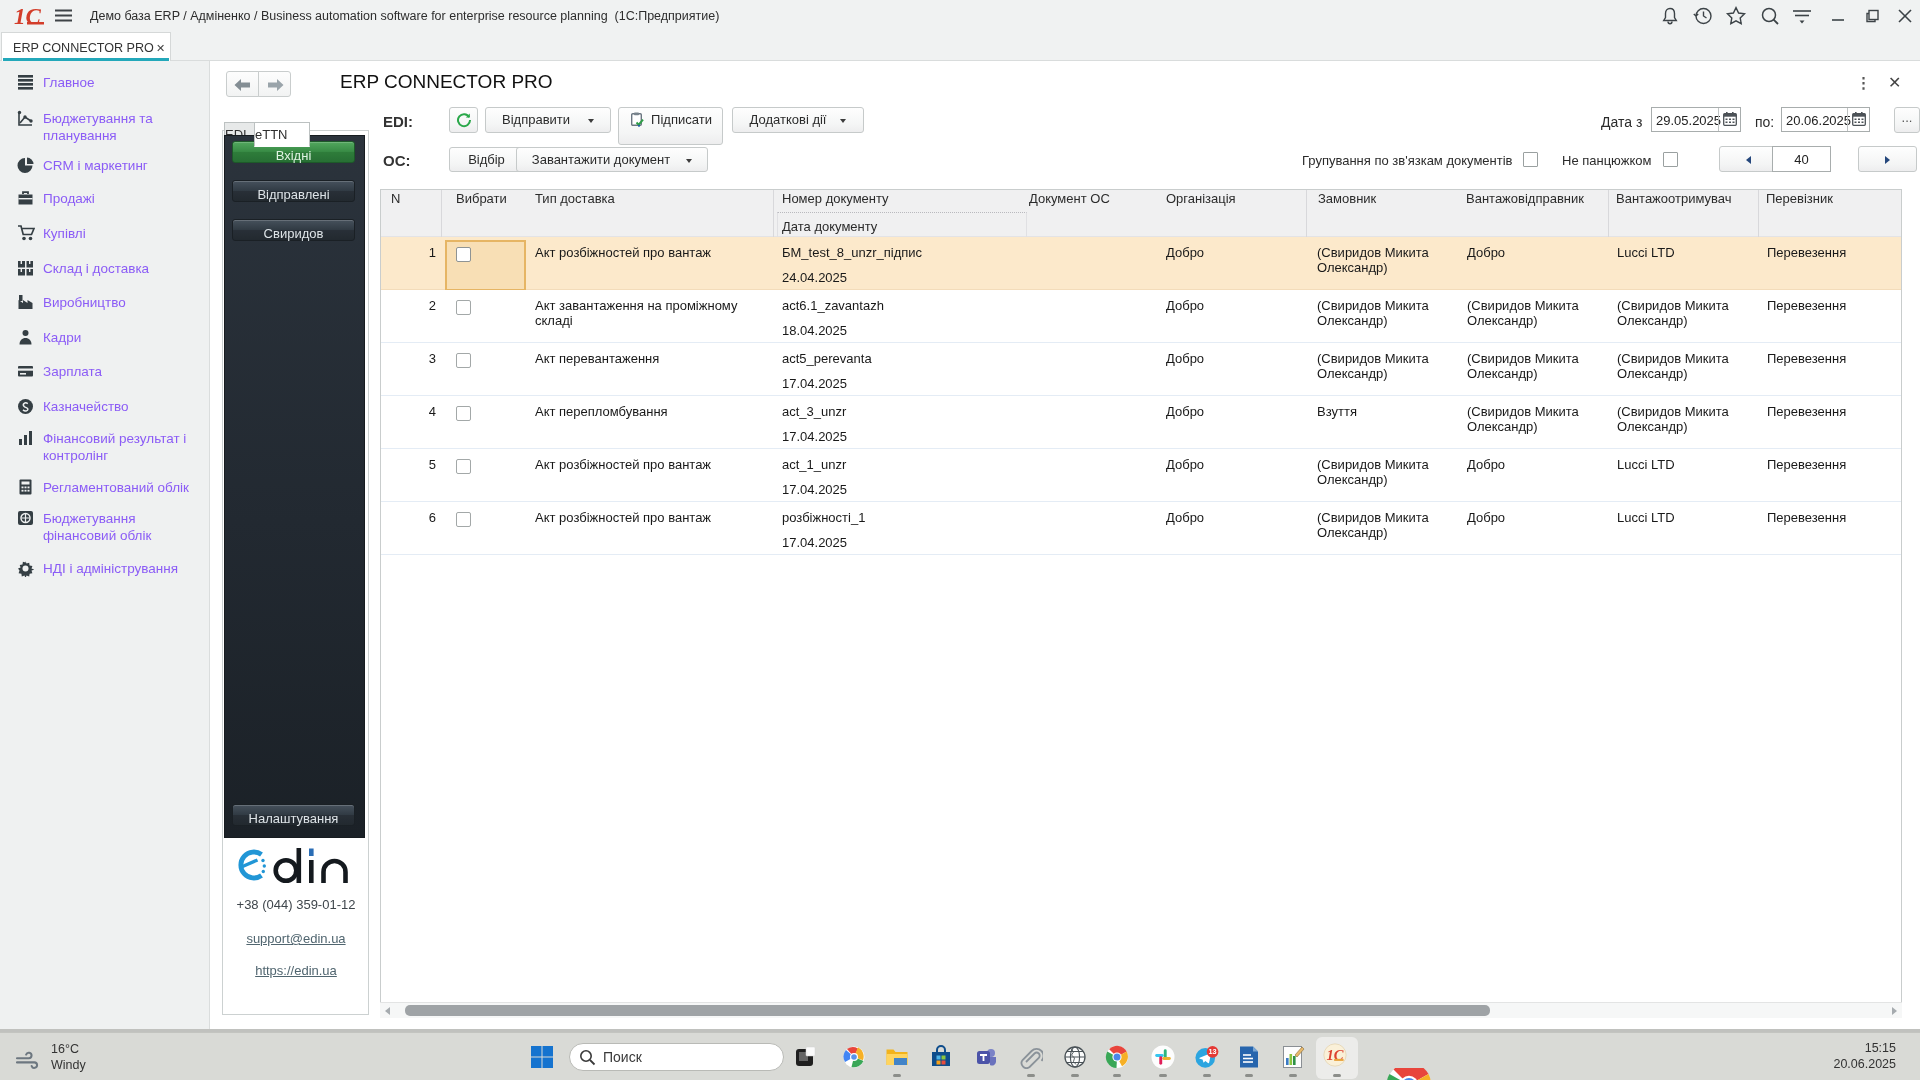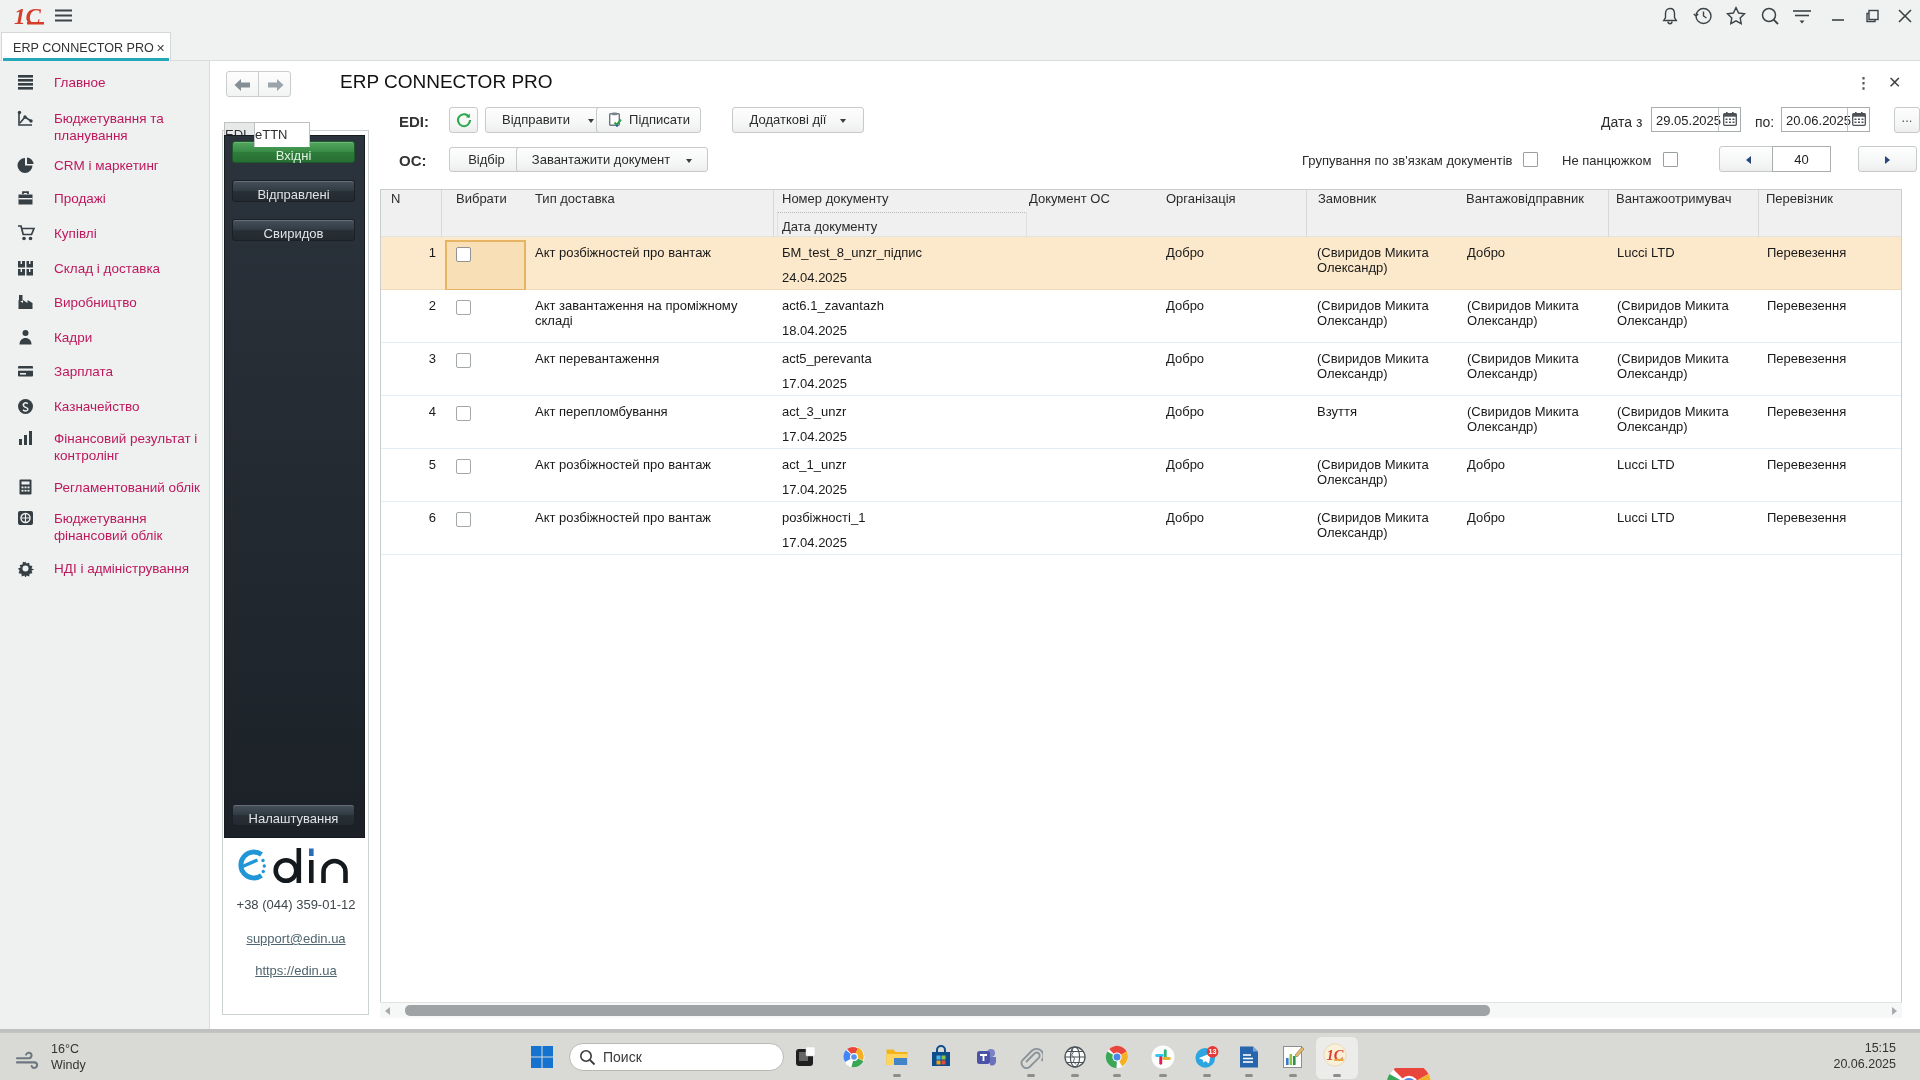--- a/index.html
+++ b/index.html
@@ -15,21 +15,21 @@
 #tab1 { position:absolute; left:1px; top:1px; width:170px; height:29px; background:#fff; border:1px solid #d5d8d8; border-bottom:none; }
 #tab1 .txt { position:absolute; left:11px; top:8px; font-size:12.6px; color:#333; }
 #tab1 .x { position:absolute; left:154px; top:9px; font-size:11px; color:#444; }
 #tab1 .ul { position:absolute; left:1px; bottom:0px; width:166px; height:3px; background:#23a8ba; }
 
 #appbody { position:absolute; left:0; top:61px; width:1920px; height:971px; background:#fff; }
 
 #sidebar { position:absolute; left:0; top:0; width:210px; height:971px; background:#eff1f1; border-right:1px solid #dadddd; }
 .sbitem { position:absolute; left:0; width:210px; }
 .sbitem svg { position:absolute; left:17px; top:0px; }
-.sbitem .lbl { position:absolute; left:54px; top:0px; font-size:13.5px; color:#be185d; line-height:17px; width:168px; }
+.sbitem .lbl { position:absolute; left:43px; top:0px; font-size:13.5px; color:#8b5cf6; line-height:17px; width:168px; }
 
 #content { position:absolute; left:211px; top:0; width:1709px; height:971px; background:#fff; }
 
 #navbtns { position:absolute; left:15px; top:10px; width:66px; height:26px; }
 .navb { position:absolute; top:0; width:33px; height:26px; background:linear-gradient(#fdfdfd,#f2f3f3); border:1px solid #c9cdcd; }
 #navback { left:0; border-radius:3px 0 0 3px; }
 #navfwd { left:32px; border-radius:0 3px 3px 0; }
 #pagetitle { position:absolute; left:129px; top:10px; font-size:19px; color:#111; letter-spacing:0px; }
 #headdots { position:absolute; left:1645px; top:13px; font-size:15px; color:#555; font-weight:bold; }
 #headx { position:absolute; left:1677px; top:12px; font-size:16px; color:#444; }
@@ -39,21 +39,21 @@
 .etab { position:absolute; top:16px; height:25px; font-size:13px; color:#2e2e2e; text-align:left; line-height:24px; }
 #etab-edi { left:2px; width:31px; background:#e7e9e9; border:1px solid #bcc1c1; }
 #etab-ettn { left:32px; width:56px; background:#fff; border:1px solid #bcc1c1; border-bottom:1px solid #fff; z-index:2; }
 #darkpanel { position:absolute; left:2px; top:29px; width:141px; height:703px; background:linear-gradient(180deg,#2b333c 0%,#222931 55%,#1b2127 100%); border:1px solid #171c20; }
 .dbtn { position:absolute; left:7px; width:123px; height:22px; border-radius:3px; font-size:13px; text-align:center; line-height:27px; color:#dde3e7; background:linear-gradient(180deg,#46515c,#313b44 48%,#282f37 52%,#22292f); border:1px solid #1a2025; box-shadow:inset 0 1px 0 rgba(255,255,255,.18); }
 #dbtn-in { top:5px; background:linear-gradient(180deg,#52a75e,#388b45 48%,#2e7c3a 52%,#276f34); color:#dff3e2; border-color:#1d5a29; }
 #edinlogo { position:absolute; left:13px; top:741px; width:118px; height:37px; }
 .edcontact { position:absolute; left:0; width:148px; text-align:center; font-size:13px; color:#3f464c; }
 .edlink { position:absolute; left:0; width:148px; text-align:center; font-size:13px; color:#50656f; text-decoration:underline; }
 
-.tblabel { position:absolute; font-size:15px; font-weight:bold; color:#333;margin-left:16px; }
+.tblabel { position:absolute; font-size:15px; font-weight:bold; color:#333; }
 .lbtn { position:absolute; background:linear-gradient(#fefefe,#f4f5f5 70%,#ededee); border:1px solid #c6caca; border-radius:3px; font-size:13px; color:#2b2b2b; text-align:center;margin-left:16px; }
 .lbtn .arr { display:inline-block; width:0; height:0; border-left:3.5px solid transparent; border-right:3.5px solid transparent; border-top:4px solid #3c3c3c; vertical-align:middle; margin-left:10px; }
 .ck { position:absolute; width:15px; height:15px; background:#fff; border:1px solid #9aa0a0; border-radius:1px; }
 .dtin { position:absolute; height:25px; background:#fff; border:1px solid #a8adad; font-size:13px; color:#222; }
 .dtin .cal { position:absolute; right:0; top:0; width:22px; height:23px; border-left:1px solid #c0c4c4; }
 .plain { position:absolute; font-size:13px; color:#2b2b2b; }
 #winedge { position:absolute; left:0; top:1029px; width:1920px; height:3px; background:#c0c1be; }
 
 #taskbar { position:absolute; left:0; top:1032px; width:1920px; height:48px; background:#d9dad6; border-top:1px solid #c3c4c0; }
 .tbico { position:absolute; top:12px; width:24px; height:24px; }
@@ -88,20 +88,21 @@
     <text x="0" y="19" font-family="Liberation Serif, serif" font-style="italic" font-weight="bold" font-size="23" fill="#d33d2a">1С</text>
     <rect x="13" y="17" width="17" height="2.5" fill="#d33d2a"></rect>
   </svg>
   <svg id="hamb" viewBox="0 0 17 13">
       <g stroke="#3e4347" stroke-width="2">
         <line x1="0" y1="1.5" x2="17" y2="1.5"></line>
         <line x1="0" y1="6.5" x2="17" y2="6.5"></line>
         <line x1="0" y1="11.5" x2="17" y2="11.5"></line>
       </g>
     </svg>
+  <div id="wintitle">Демо база ERP / Адміненко / Business automation software for enterprise resource planning&nbsp; (1С:Предприятие)</div>
   <svg class="tico" style="left:1658px" viewBox="0 0 24 24">
       <path d="M12 4.5c-2.8 0-4.5 2.2-4.5 5v4l-1.8 3h12.6l-1.8-3v-4c0-2.8-1.7-5-4.5-5z" fill="none" stroke="#3c4347" stroke-width="1.4"></path>
       <path d="M10 17.5a2 2.2 0 0 0 4 0" fill="none" stroke="#3c4347" stroke-width="1.4"></path>
     </svg>
   <svg class="tico" style="left:1691px" viewBox="0 0 24 24">
       <circle cx="12.5" cy="12" r="7.5" fill="none" stroke="#3c4347" stroke-width="1.4"></circle>
       <path d="M12.5 7.5v4.5l3 2" fill="none" stroke="#3c4347" stroke-width="1.4"></path>
       <path d="M5 12l-2.2-2M5 12l2.2-2" fill="none" stroke="#3c4347" stroke-width="1.4"></path>
     </svg>
   <svg class="tico" style="left:1724px" viewBox="0 0 24 24">
@@ -313,21 +314,21 @@
       <div class="edcontact" style="top:791px">+38 (044) 359-01-12</div>
       <div class="edlink" style="top:825px">support@edin.ua</div>
       <div class="edlink" style="top:857px">https://edin.ua</div>
     </div>
     <div class="tblabel" style="left:172px;top:52px">EDI:</div>
     <div class="lbtn" style="left:222px;top:46px;width:29px;height:26px"><svg width="16" height="16" viewBox="0 0 16 16" style="margin-top:4px">
           <path d="M13.2 5.2A6 6 0 1 0 14 8" fill="none" stroke="#2aa84a" stroke-width="2"></path>
           <path d="M13.8 1.5v4h-4z" fill="#2aa84a"></path>
         </svg></div>
     <div class="lbtn" style="left:258px;top:46px;width:126px;height:26px;line-height:24px">Відправити<span class="arr" style="margin-left:18px"></span></div>
-    <div class="lbtn" style="left:369px;top:46px;width:105px;height:26px;line-height:24px"><svg width="16" height="15" viewBox="0 0 16 15" style="vertical-align:-3px;margin-right:6px">
+    <div class="lbtn" style="left:391px;top:46px;width:105px;height:38px;line-height:24px"><svg width="16" height="15" viewBox="0 0 16 15" style="vertical-align:-3px;margin-right:6px">
           <rect x="2.7" y="1.7" width="9.6" height="11.6" rx="1" fill="#fff" stroke="#6b7681" stroke-width="1.4"></rect>
           <rect x="5" y="0.6" width="5" height="2.6" rx="0.8" fill="#78838c"></rect>
           <path d="M7.5 10.5l2.2 2.2 4.3-5" fill="none" stroke="#2f9e48" stroke-width="2"></path>
           <circle cx="10" cy="13.8" r="1.1" fill="#1f5fa8"></circle>
         </svg>Підписати</div>
     <div class="lbtn" style="left:505px;top:46px;width:132px;height:26px;line-height:24px">Додаткові дії<span class="arr" style="margin-left:14px"></span></div>
     <div class="plain" style="left:1390px;top:53px;font-size:14px">Дата з</div>
     <div class="dtin" style="left:1440px;top:46px;width:90px">
         <span style="position:absolute;left:4px;top:5px">29.05.2025</span>
         <span class="cal"><svg width="14" height="14" viewBox="0 0 14 14" style="margin:4px">

